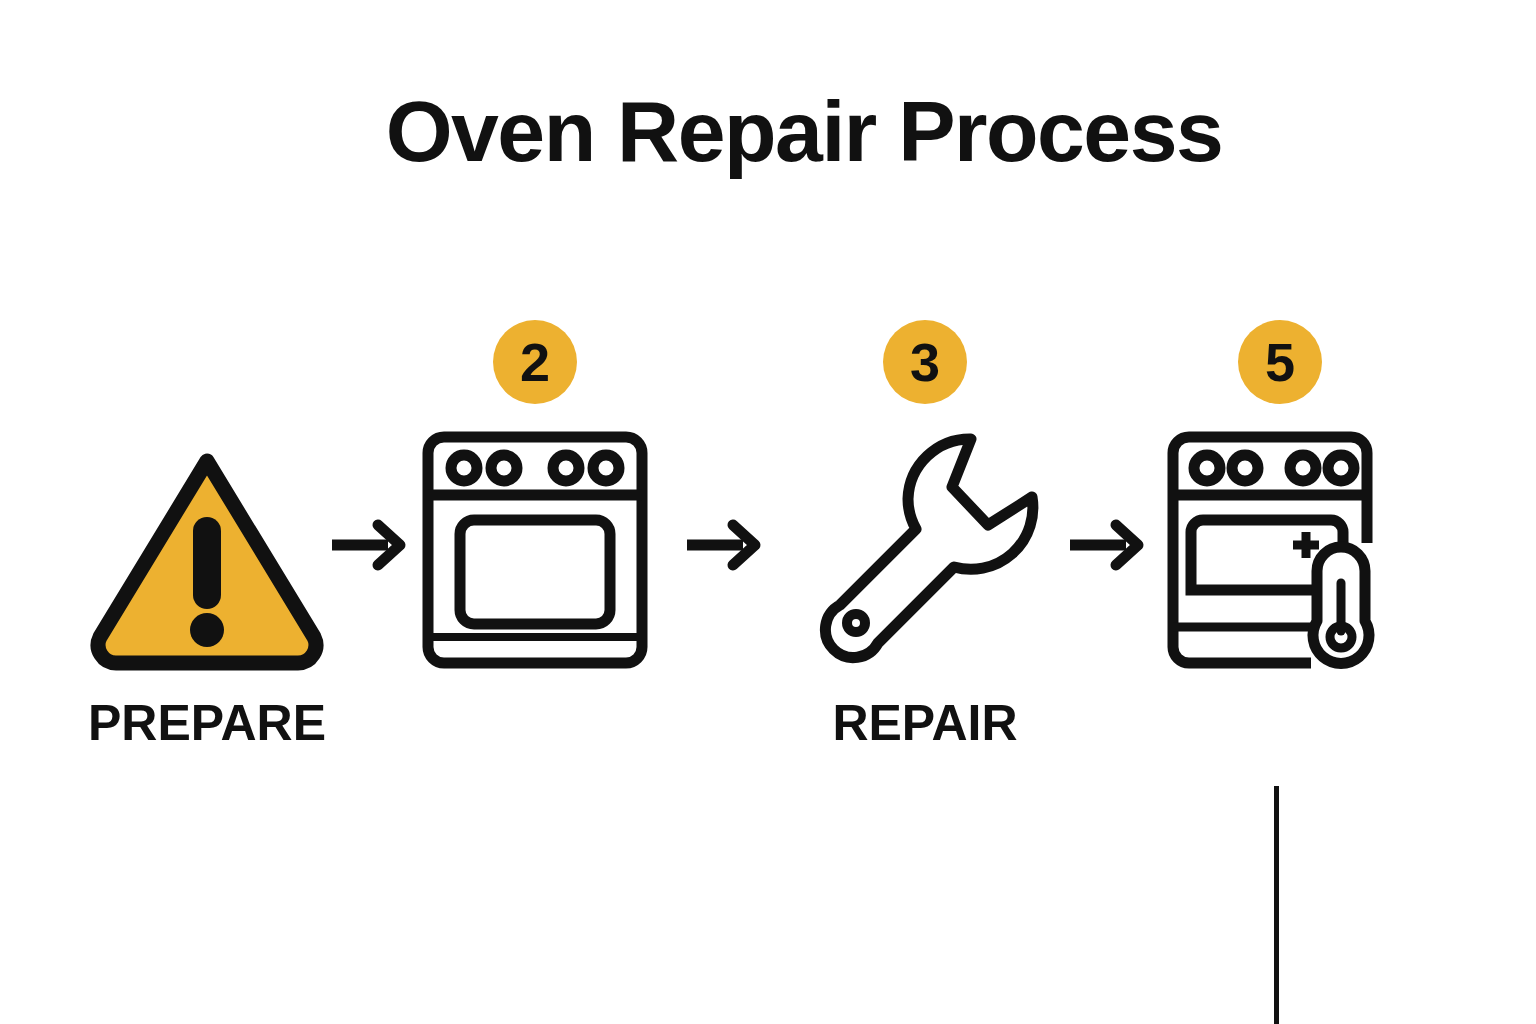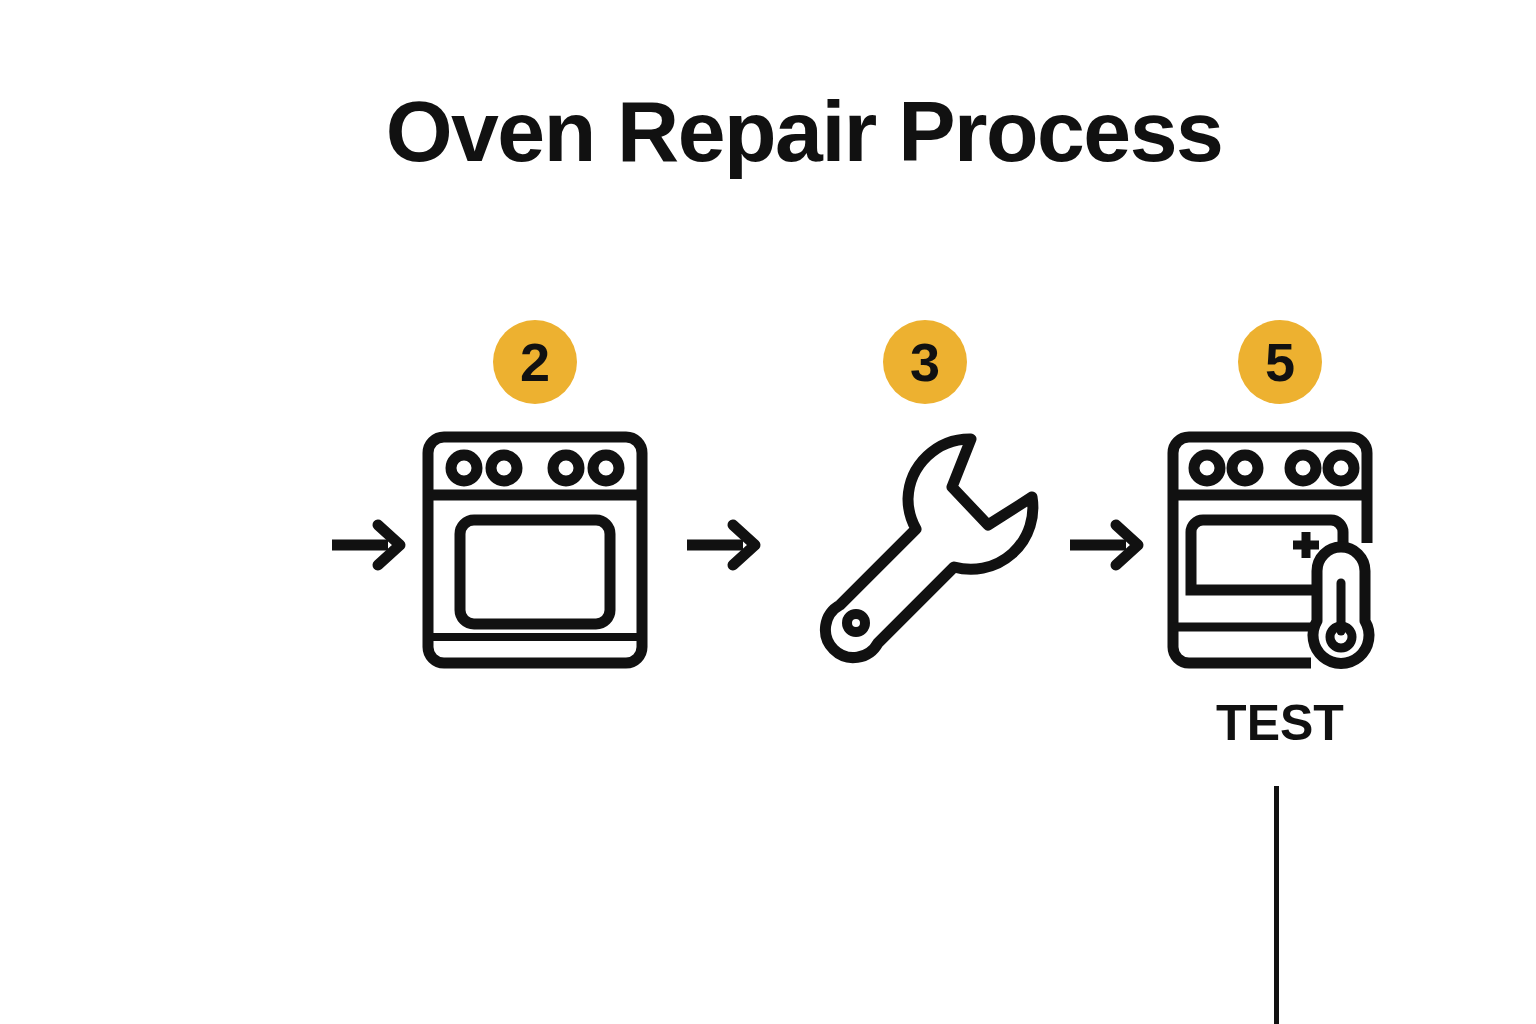--- a/index.html
+++ b/index.html
@@ -113,20 +113,30 @@
     background: #111111;
   }
 </style>
 </head>
 <body>
 
 <div id="canvas">
 
   <div id="page-title">Oven Repair Process</div>
 
+  <div class="step" id="step-1">
+    <div class="step-icon">
+      <svg width="250" height="250" viewBox="0 0 250 250">
+        <path d="M125 36 L232 212 A18 18 0 0 1 216 238 L34 238 A18 18 0 0 1 18 212 Z" fill="#edb130" stroke="#111111" stroke-width="15" stroke-linejoin="round"></path>
+        <rect x="111" y="92" width="28" height="92" rx="14" fill="#111111"></rect>
+        <circle cx="125" cy="205" r="17" fill="#111111"></circle>
+      </svg>
+    </div>
+    <div class="step-label">PREPARE</div>
+  </div>
 
   <div class="arrow" id="arrow-1">
     <svg width="80" height="56" viewBox="0 0 80 56">
       <line x1="2" y1="28" x2="58" y2="28" stroke="#111111" stroke-width="11" stroke-linecap="butt"></line>
       <polyline points="48,8 70,28 48,48" fill="none" stroke="#111111" stroke-width="11" stroke-linecap="round" stroke-linejoin="round"></polyline>
     </svg>
   </div>
 
   <div class="step" id="step-2">
     <div class="step-badge">2</div>
@@ -166,20 +176,21 @@
                  L40 180
                  A28 28 0 1 0 78 218
                  L154 142
                  A62 62 0 0 0 232 72
                  L188 100
                  L152 62
                  Z" fill="none" stroke="#111111" stroke-width="11" stroke-linejoin="round" stroke-linecap="round"></path>
         <circle cx="56" cy="198" r="9" fill="none" stroke="#111111" stroke-width="10"></circle>
       </svg>
     </div>
+    <div class="step-label">REPAIR</div>
   </div>
 
   <div class="arrow" id="arrow-3">
     <svg width="80" height="56" viewBox="0 0 80 56">
       <line x1="2" y1="28" x2="58" y2="28" stroke="#111111" stroke-width="11" stroke-linecap="butt"></line>
       <polyline points="48,8 70,28 48,48" fill="none" stroke="#111111" stroke-width="11" stroke-linecap="round" stroke-linejoin="round"></polyline>
     </svg>
   </div>
 
   <div class="step" id="step-4">
@@ -209,18 +220,17 @@
                  A24 24 0 0 1 210 146
                  L210 196
                  A28 28 0 1 1 162 196
                  L162 146
                  A24 24 0 0 1 186 122 Z" fill="#ffffff" stroke="#111111" stroke-width="11" stroke-linejoin="round"></path>
 
         <line x1="186" y1="158" x2="186" y2="206" stroke="#111111" stroke-width="9" stroke-linecap="round"></line>
         <circle cx="186" cy="212" r="11" fill="none" stroke="#111111" stroke-width="9"></circle>
       </svg>
     </div>
-    <div class="step-label">TEST</div>
   </div>
 
   <div id="bottom-rule"></div>
 
 </div>
 
 </body></html>

